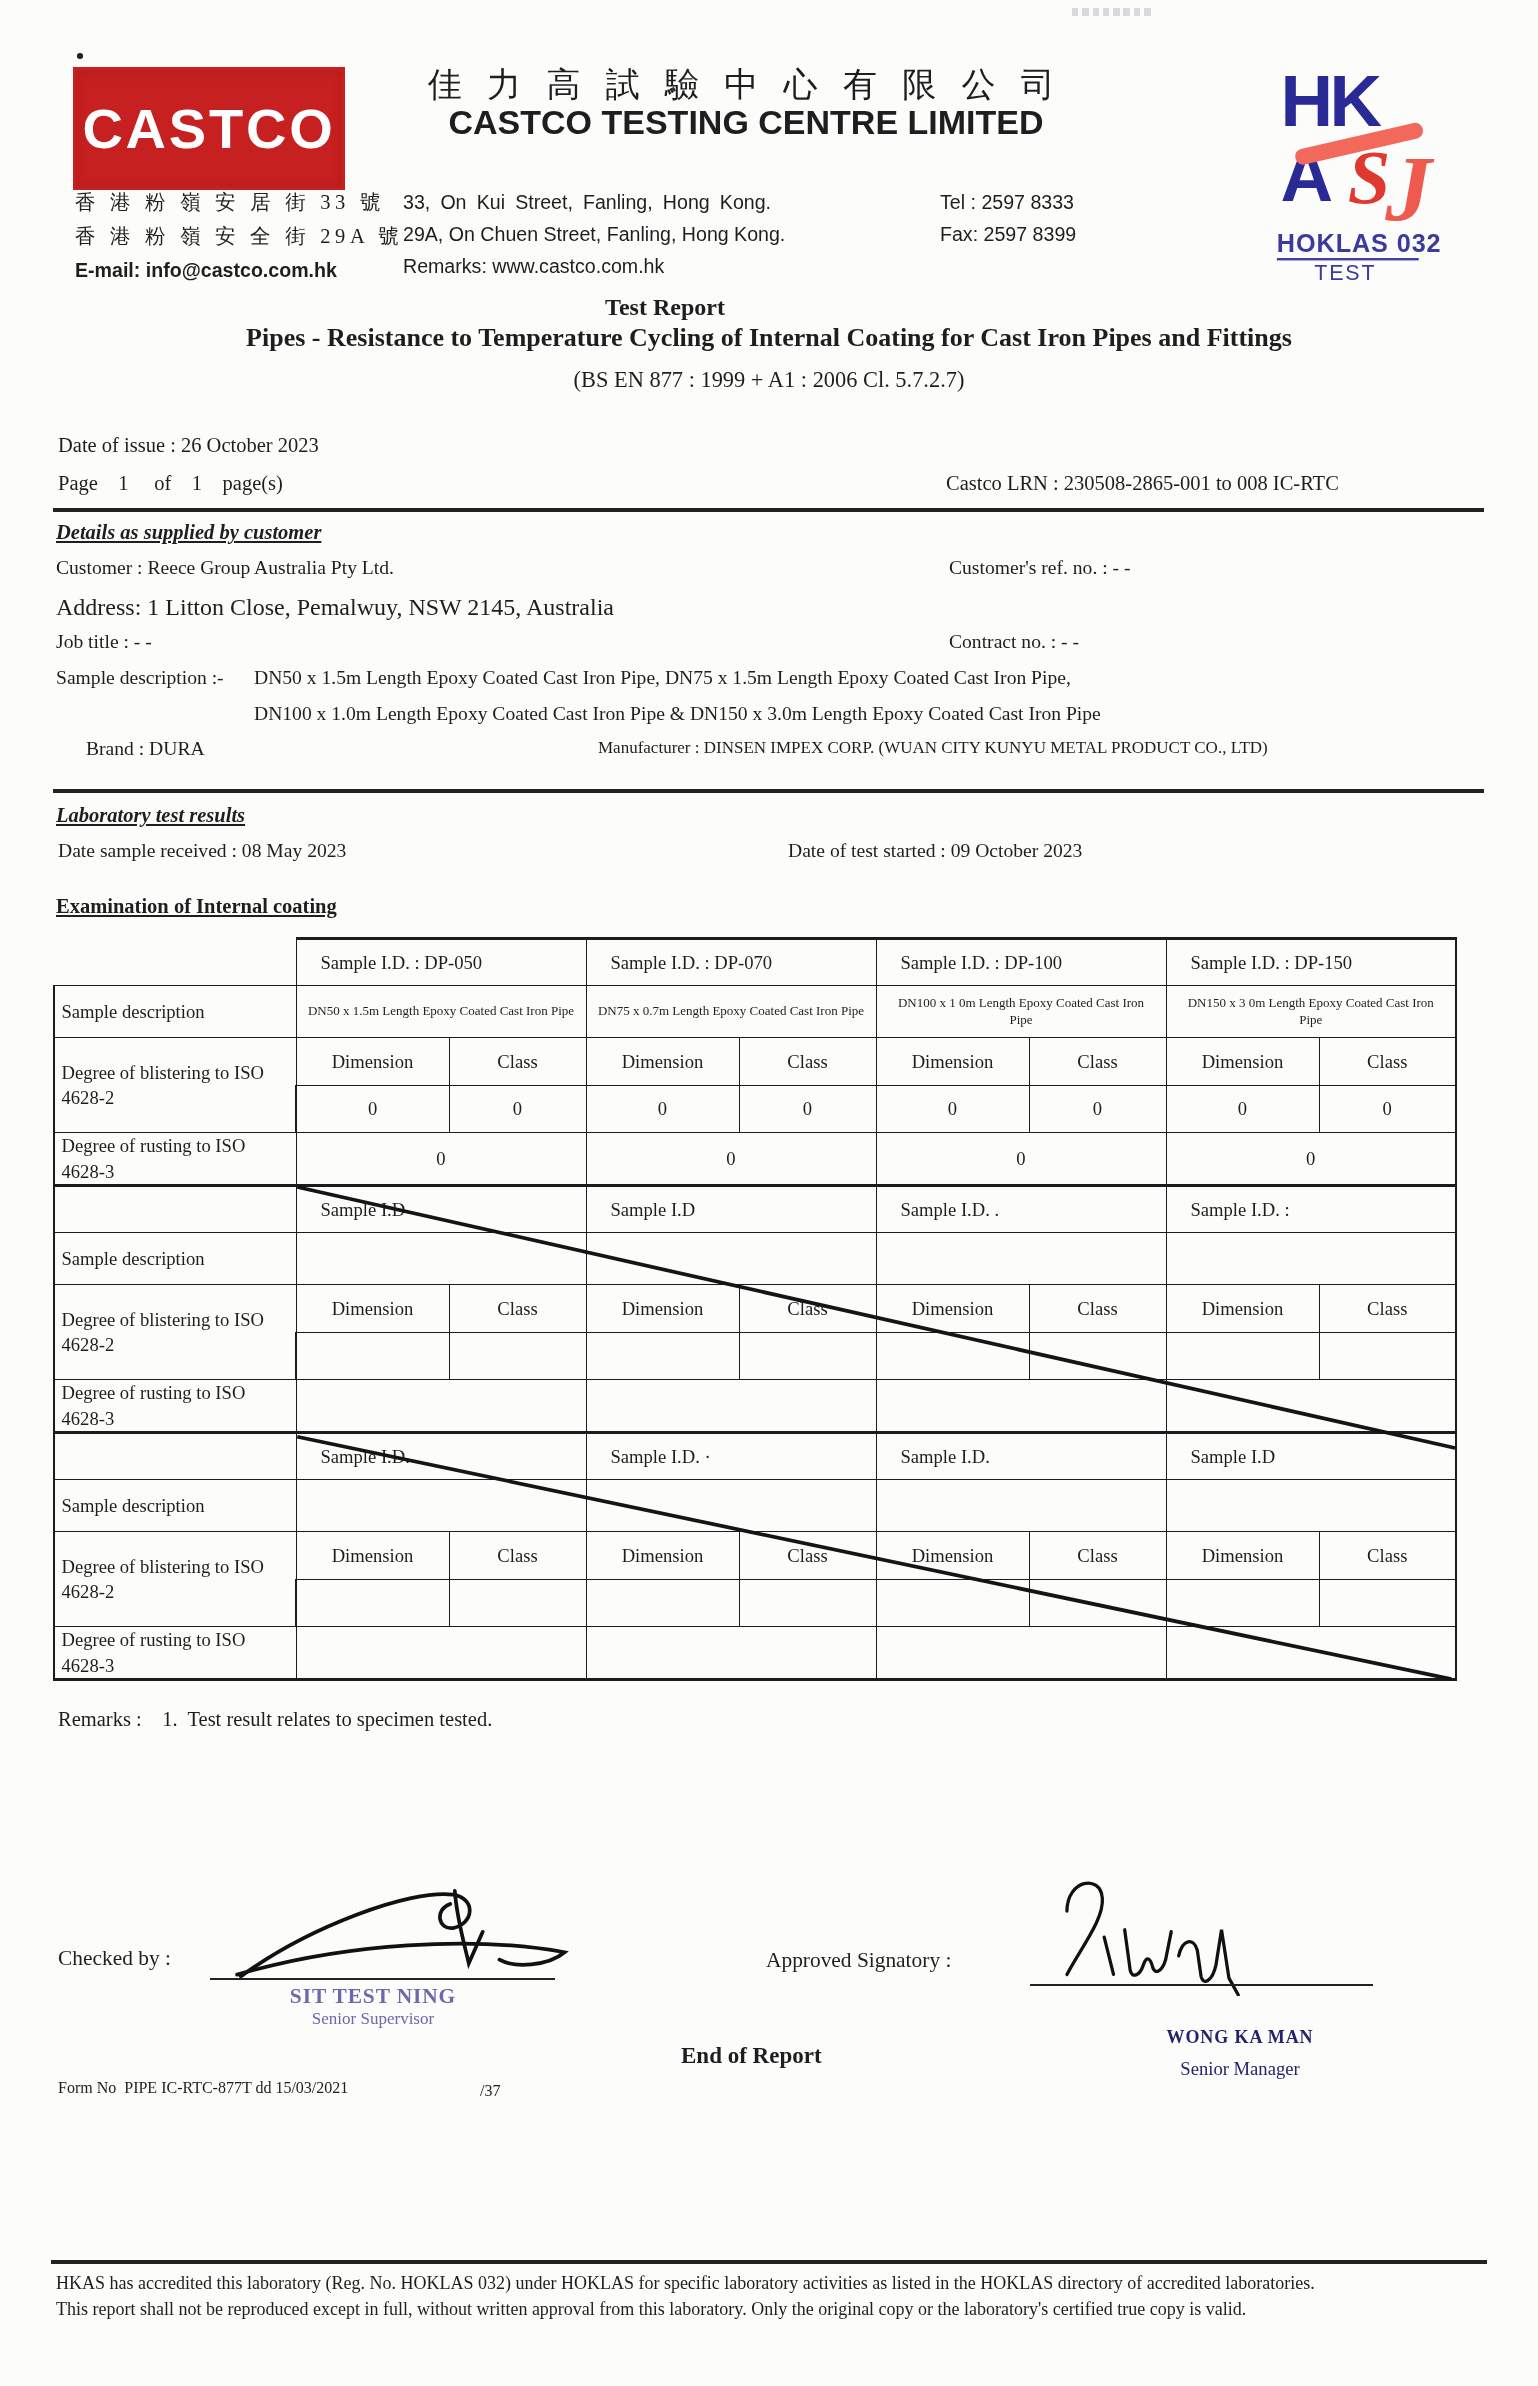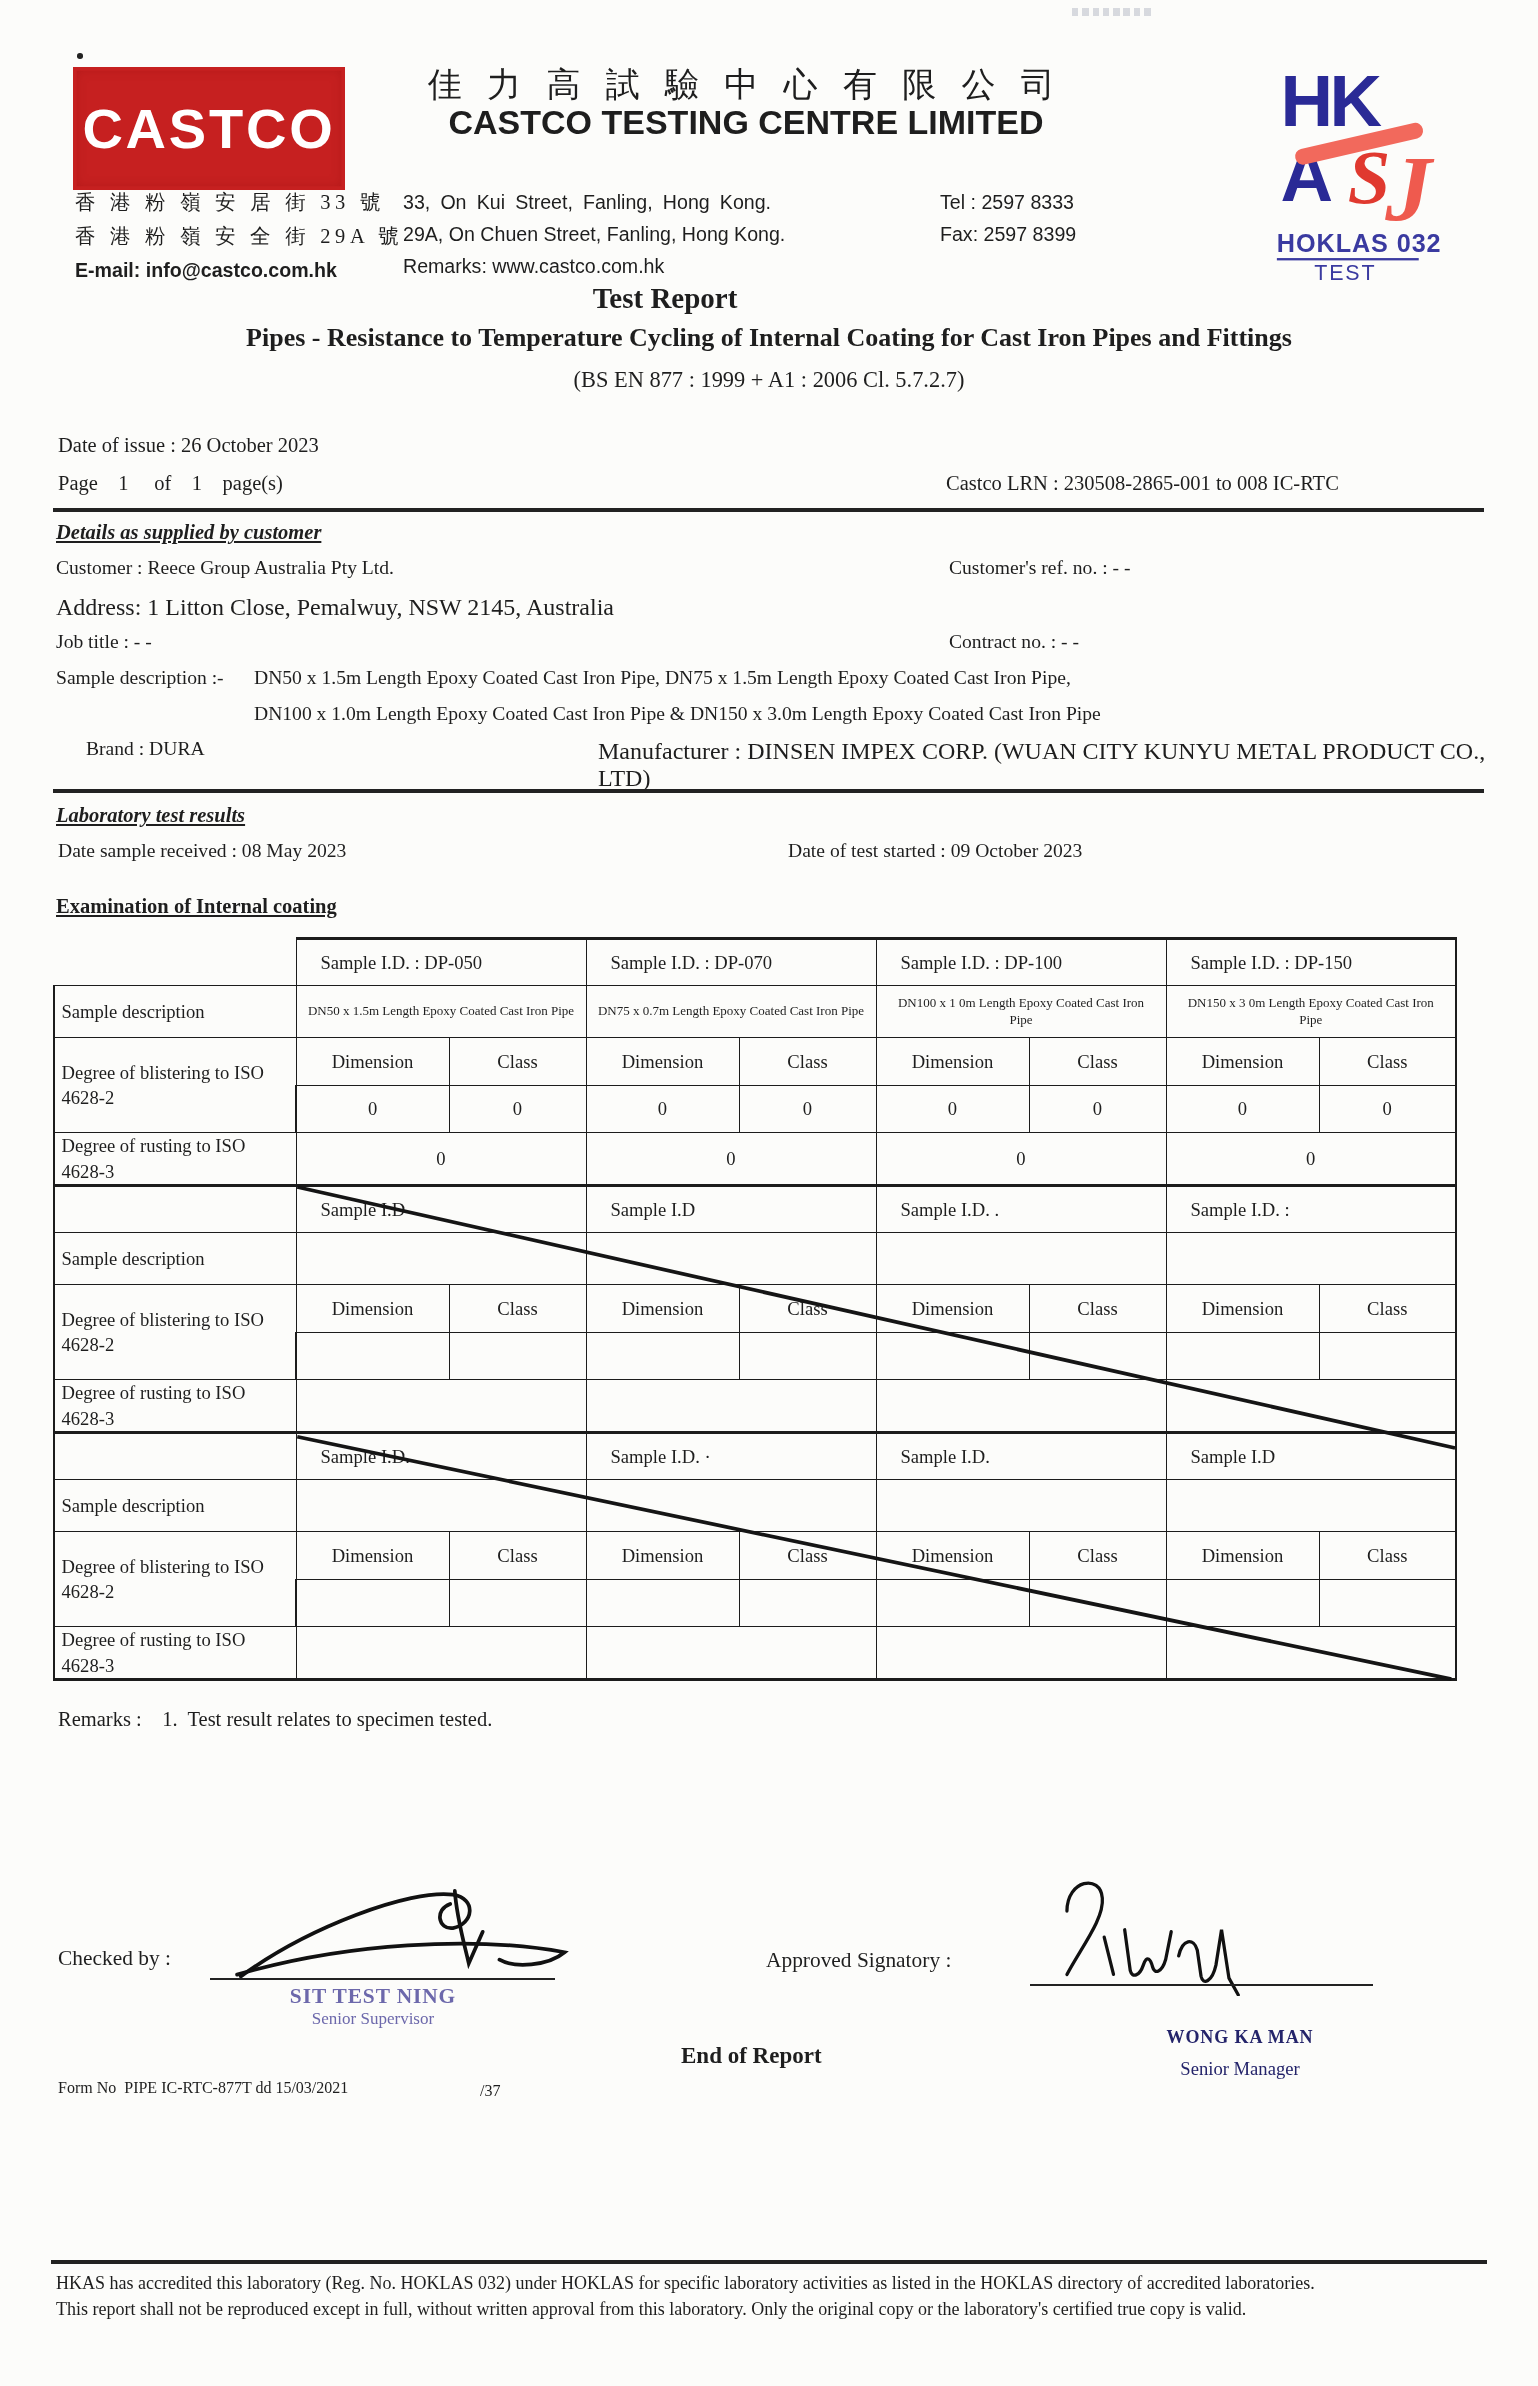--- a/index.html
+++ b/index.html
@@ -82,40 +82,40 @@
       <text x="6" y="148" font-family="Liberation Sans, DejaVu Sans, sans-serif" font-weight="bold" font-size="78" fill="#2a2a96">A</text>
       <rect x="20" y="78" width="140" height="17" rx="8" transform="rotate(-13 90 86)" fill="#f2695c"></rect>
       <text x="78" y="150" font-family="Liberation Serif, DejaVu Serif, serif" font-style="italic" font-weight="bold" font-size="82" fill="#e0392f">S</text>
       <text x="118" y="168" font-family="Liberation Serif, DejaVu Serif, serif" font-style="italic" font-weight="bold" font-size="100" fill="#ef5a4e">J</text>
       <text x="2" y="202" font-family="Liberation Sans, DejaVu Sans, sans-serif" font-weight="bold" font-size="27" letter-spacing="1" fill="#3a3aa0">HOKLAS 032</text>
       <rect x="2" y="209" width="152" height="2.5" fill="#3a3aa0"></rect>
       <text x="42" y="233" font-family="Liberation Sans, DejaVu Sans, sans-serif" font-size="23" letter-spacing="2" fill="#3a3aa0">TEST</text>
     </svg>
   </div>
 
-  <div class="abs ctr b" style="left:0;top:282px;width:1330px;font-size:29px;">Test Report</div>
+  <div class="abs ctr b" style="left:0;top:294px;width:1330px;font-size:24px;">Test Report</div>
   <div class="abs ctr b" style="left:0;top:323px;width:1538px;font-size:26px;">Pipes - Resistance to Temperature Cycling of Internal Coating for Cast Iron Pipes and Fittings</div>
   <div class="abs ctr" style="left:0;top:367px;width:1538px;font-size:22.4px;">(BS EN 877 : 1999 + A1 : 2006 Cl. 5.7.2.7)</div>
 
   <div class="abs" style="left:58px;top:434px;font-size:20.5px;">Date of issue : 26 October 2023</div>
   <div class="abs pre" style="left:58px;top:472px;font-size:20.5px;">Page    1     of    1    page(s)</div>
   <div class="abs" style="left:946px;top:472px;font-size:20.5px;">Castco LRN : 230508-2865-001 to 008 IC-RTC</div>
   <div class="abs rule" style="left:53px;top:508px;width:1431px;"></div>
 
   <div class="abs b i u" style="left:56px;top:521px;font-size:20.5px;">Details as supplied by customer</div>
   <div class="abs" style="left:56px;top:557px;font-size:19.6px;">Customer :   Reece Group Australia Pty Ltd.</div>
   <div class="abs" style="left:949px;top:557px;font-size:19.6px;">Customer's ref. no. : - -</div>
   <div class="abs" style="left:56px;top:594px;font-size:24px;font-family:Liberation Serif, serif;">Address:   1 Litton Close, Pemalwuy, NSW 2145, Australia</div>
   <div class="abs" style="left:56px;top:631px;font-size:19.6px;">Job title : - -</div>
   <div class="abs" style="left:949px;top:631px;font-size:19.6px;">Contract no. : - -</div>
   <div class="abs" style="left:56px;top:667px;font-size:19.6px;">Sample description :-</div>
   <div class="abs" style="left:254px;top:667px;font-size:19.6px;">DN50 x 1.5m Length Epoxy Coated Cast Iron Pipe, DN75 x 1.5m Length Epoxy Coated Cast Iron Pipe,</div>
   <div class="abs" style="left:254px;top:703px;font-size:19.6px;">DN100 x 1.0m Length Epoxy Coated Cast Iron Pipe &amp; DN150 x 3.0m Length Epoxy Coated Cast Iron Pipe</div>
   <div class="abs" style="left:86px;top:738px;font-size:19.6px;">Brand : DURA</div>
-  <div class="abs" style="left:598px;top:738px;font-size:24px;">Manufacturer : DINSEN IMPEX CORP. (WUAN CITY KUNYU METAL PRODUCT CO., LTD)</div>
+  <div class="abs" style="left:598px;top:738px;font-size:17px;">Manufacturer : DINSEN IMPEX CORP. (WUAN CITY KUNYU METAL PRODUCT CO., LTD)</div>
   <div class="abs rule" style="left:53px;top:789px;width:1431px;"></div>
 
   <div class="abs b i u" style="left:56px;top:804px;font-size:20.5px;">Laboratory test results</div>
   <div class="abs" style="left:58px;top:840px;font-size:19.6px;">Date sample received :   08 May 2023</div>
   <div class="abs" style="left:788px;top:840px;font-size:19.6px;">Date of test started :   09 October 2023</div>
   <div class="abs b u" style="left:56px;top:895px;font-size:20.5px;">Examination of Internal coating</div>
 
   <div class="abs" style="left:53px;top:937px;">
     <table class="results-table">
       <colgroup>

